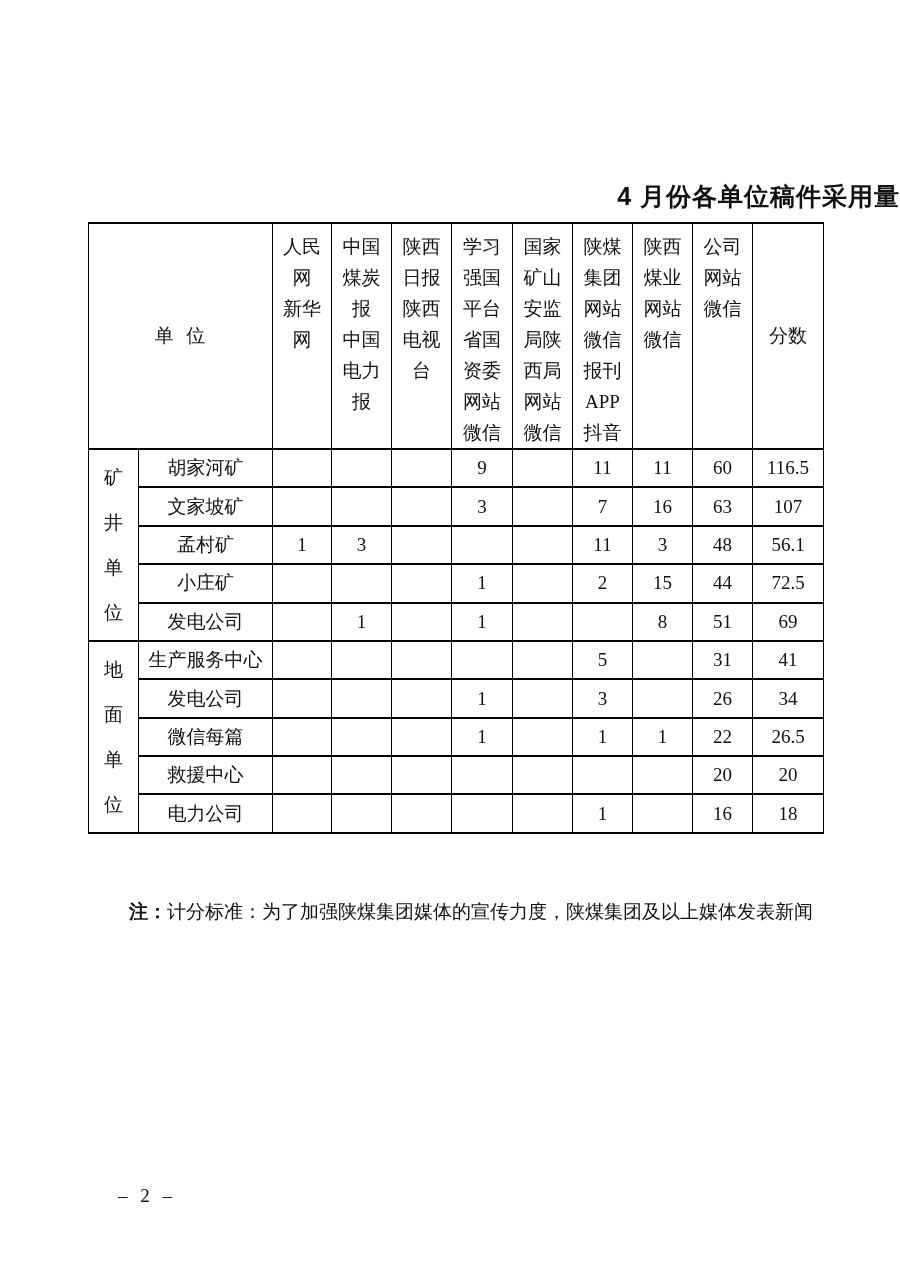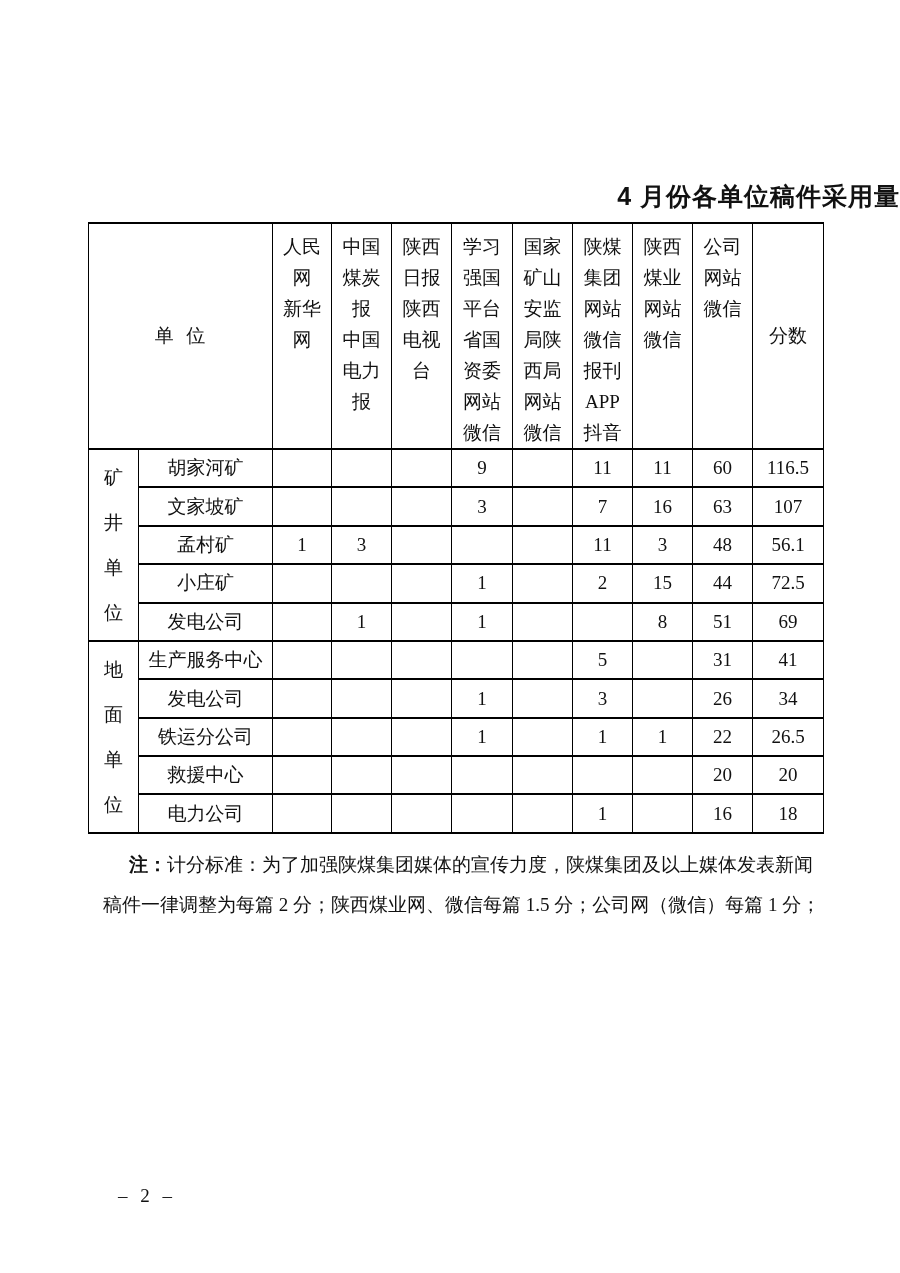--- a/index.html
+++ b/index.html
@@ -49,21 +49,21 @@
   .mid { vertical-align: middle; }
   .unit-hdr { white-space: pre; letter-spacing: 1px; }
   .group-label {
     white-space: pre-line;
     line-height: 45px;
     vertical-align: middle;
   }
   .unit-cell { letter-spacing: 0px; }
   .note {
     position: absolute;
-    left: 103px; top: 845px;
+    left: 103px; top: 892px;
     width: 715px;
     font-size: 19px;
   }
   .nline {
     line-height: 40px;
     height: 40px;
     white-space: nowrap;
   }
   .indent { padding-left: 26px; }
   .note-label {
@@ -234,21 +234,21 @@
         <td></td>
         <td></td>
         <td>1</td>
         <td></td>
         <td>3</td>
         <td></td>
         <td>26</td>
         <td>34</td>
       </tr>
       <tr>
-        <td class="unit-cell">铁运分公司</td>
+        <td class="unit-cell">微信每篇</td>
         <td></td>
         <td></td>
         <td></td>
         <td>1</td>
         <td></td>
         <td>1</td>
         <td>1</td>
         <td>22</td>
         <td>26.5</td>
       </tr>
@@ -274,18 +274,17 @@
         <td>1</td>
         <td></td>
         <td>16</td>
         <td>18</td>
       </tr>
     </tbody>
   </table>
 
   <div class="note">
     <div class="nline indent"><span class="note-label">注：</span><span>计分标准：为了加强陕煤集团媒体的宣传力度，陕煤集团及以上媒体发表新闻</span></div>
-    <div class="nline">稿件一律调整为每篇 2 分；陕西煤业网、微信每篇 1.5 分；公司网（微信）每篇 1 分；</div>
   </div>
 
   <div class="page-num">– 2 –</div>
 
 </div>
 
 </body></html>

